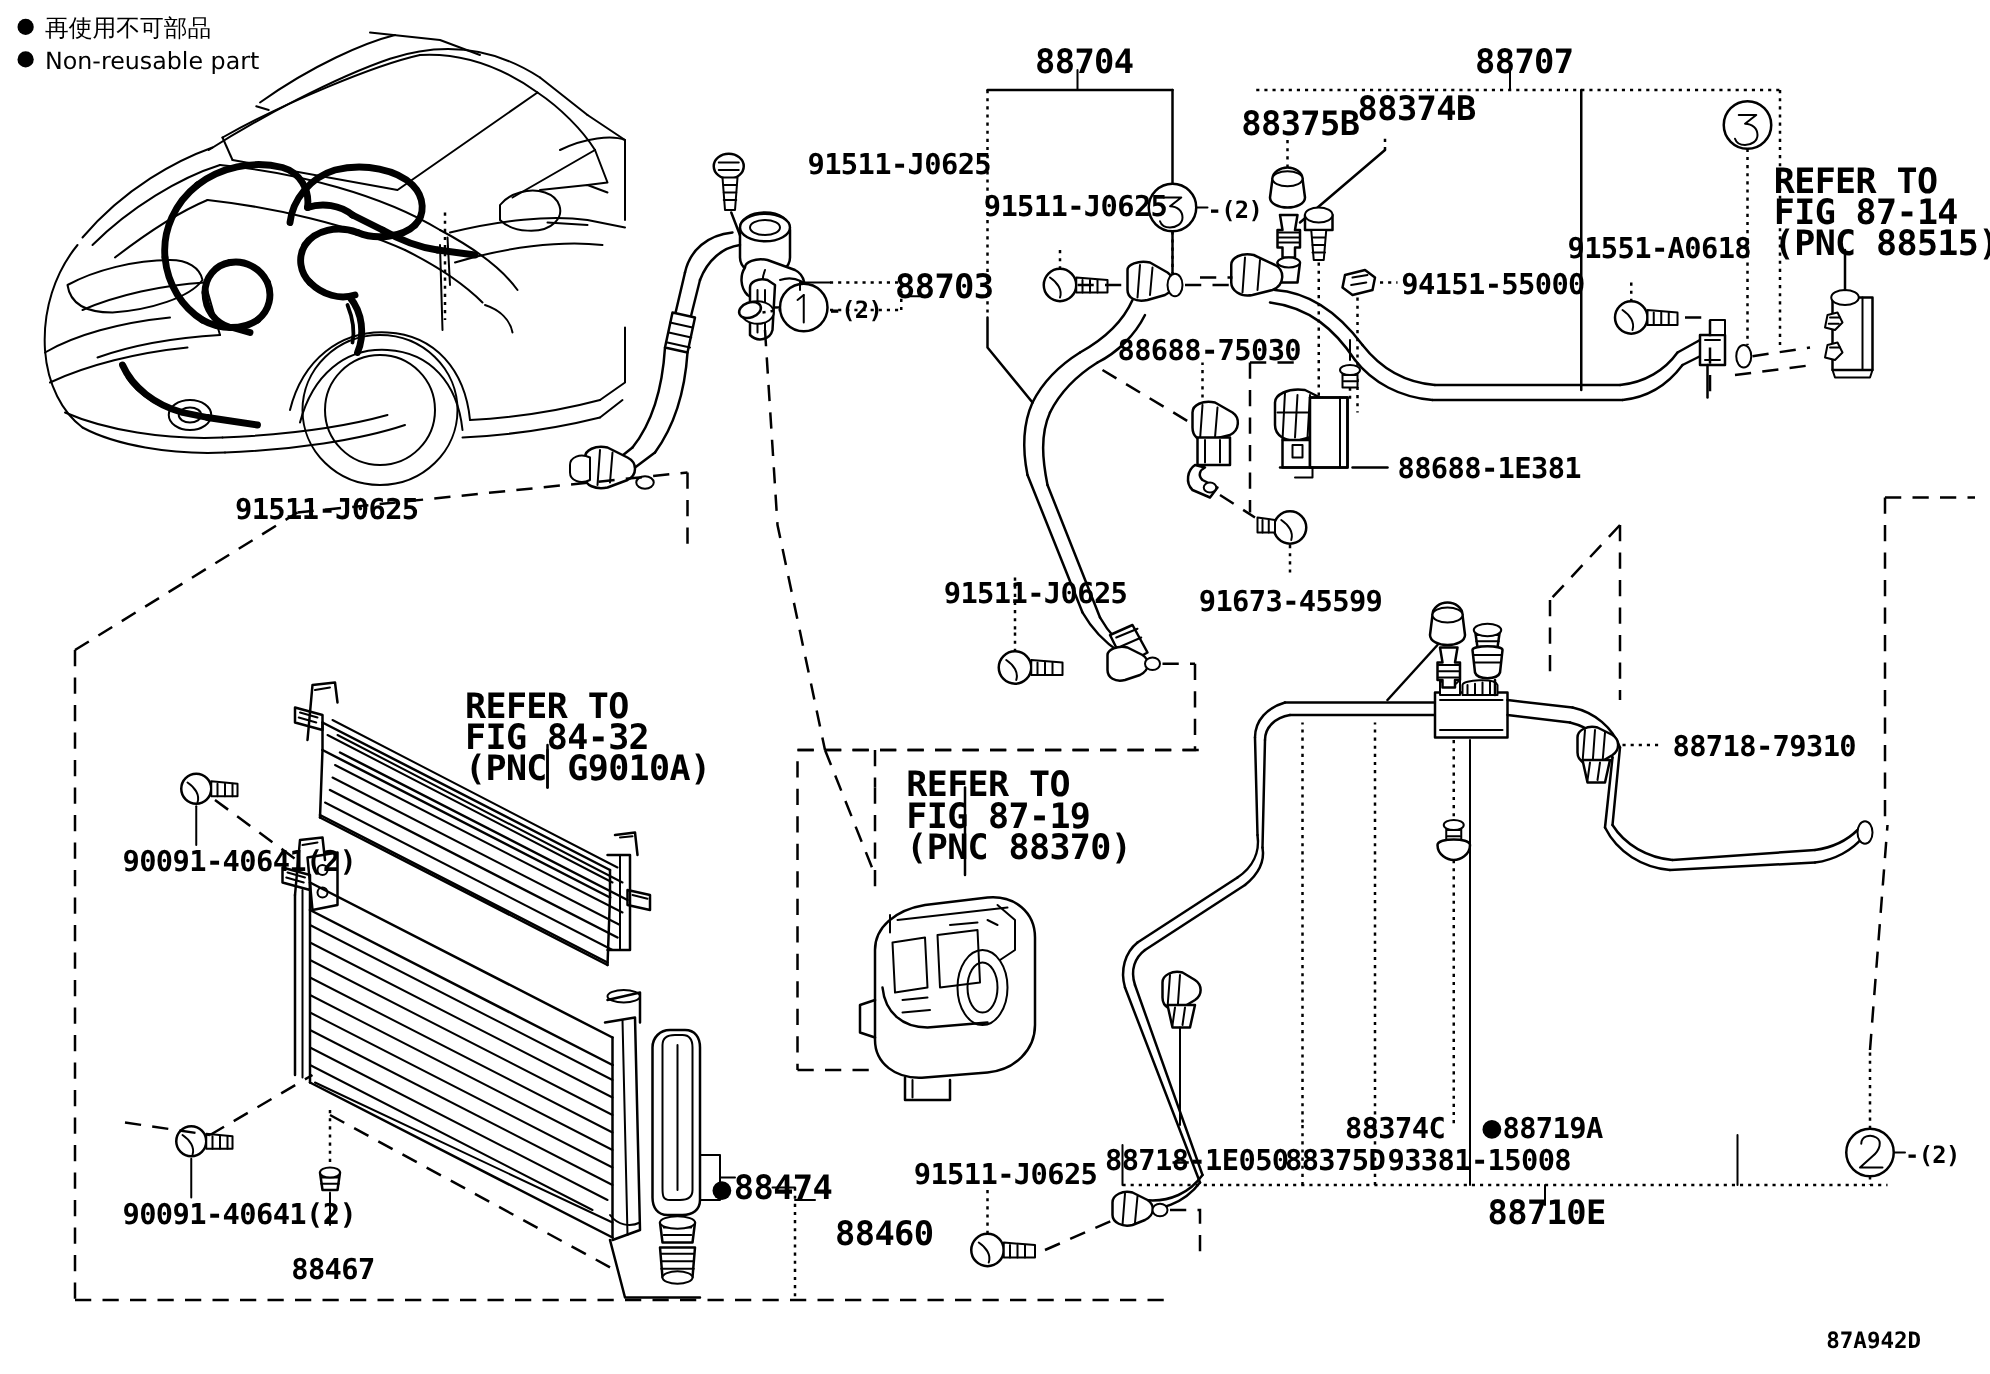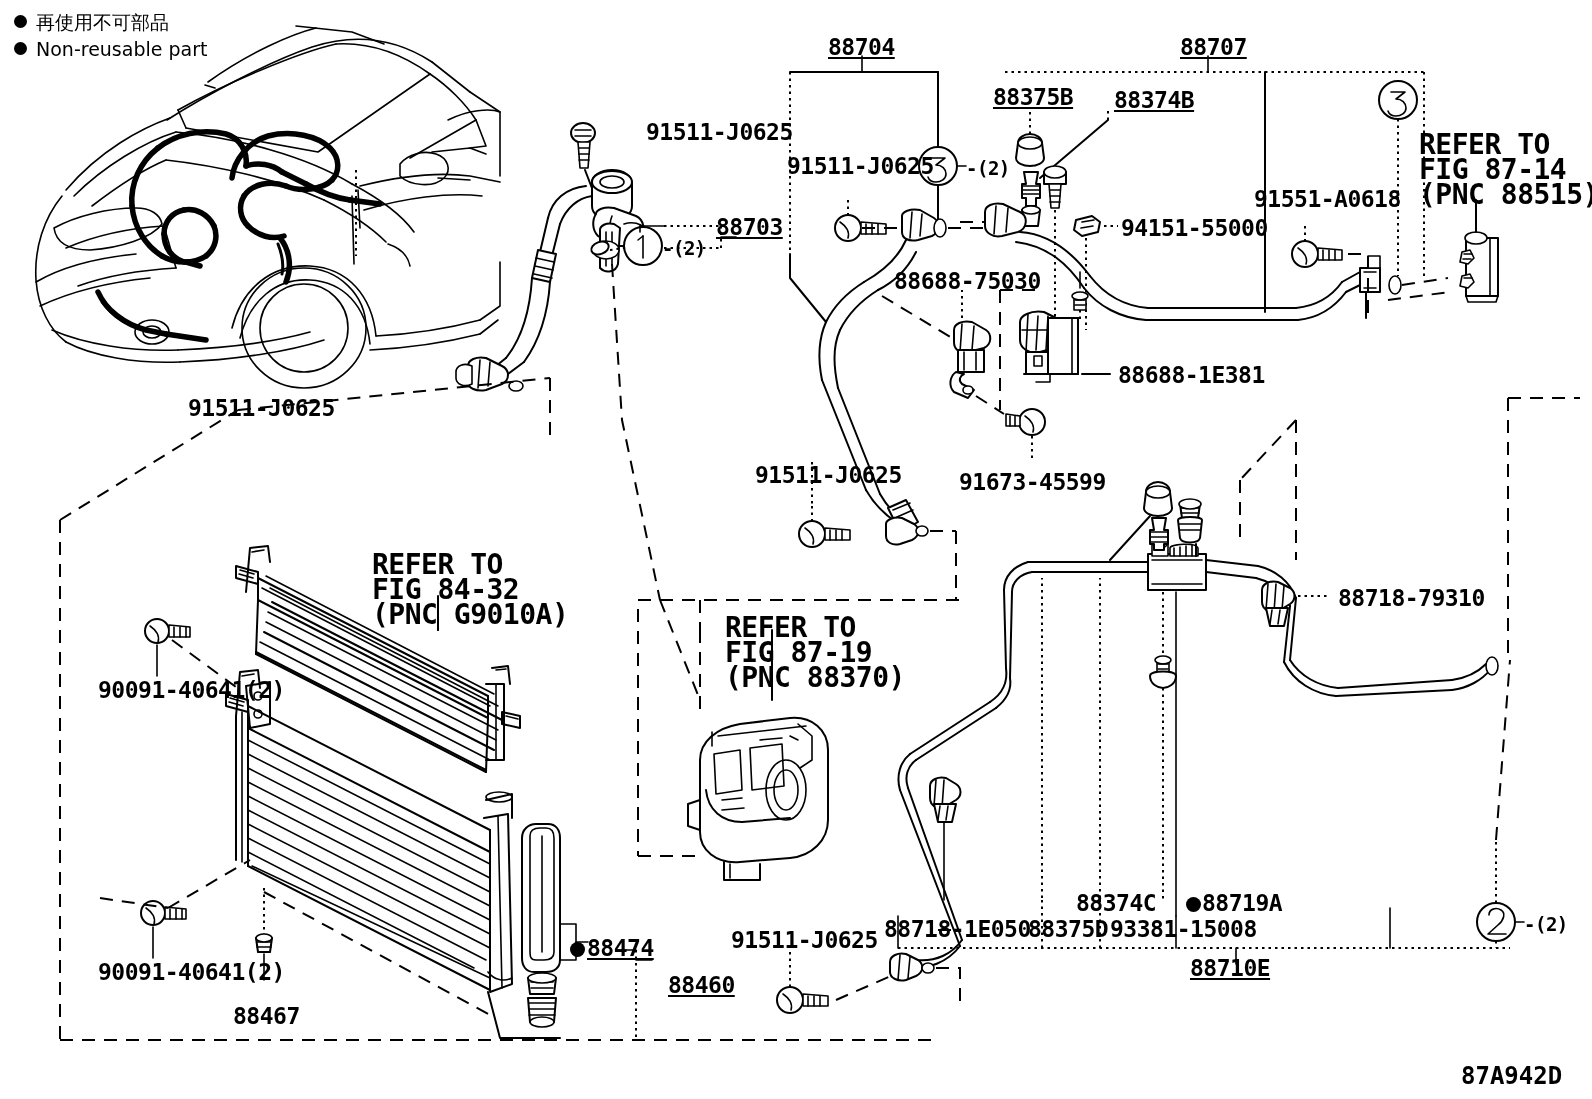--- a/index.html
+++ b/index.html
@@ -3,30 +3,30 @@
 <meta charset="utf-8">
 <style>
   html,body{margin:0;padding:0;background:#ffffff;}
   body{width:1592px;height:1099px;position:relative;overflow:hidden;
        font-family:"DejaVu Sans Mono","Liberation Mono",monospace;color:#000;}
   #stage{position:absolute;left:0;top:0;width:1320px;height:1099px;}
   svg.layer{position:absolute;left:0;top:0;width:1592px;height:1099px;overflow:visible;}
   .lbl{position:absolute;white-space:nowrap;font-family:"DejaVu Sans Mono","Liberation Mono",monospace;
        font-weight:bold;color:#000;letter-spacing:-0.5px;}
   .pn{font-size:23px;}
-  .pn-big{font-size:23px;text-decoration:underline;}
+  .pn-big{font-size:27px;}
   .qty{font-size:19px;font-weight:bold;}
   .refer{font-size:28px;line-height:25px;font-weight:bold;}
   .legend{position:absolute;font-family:"DejaVu Sans","Liberation Sans",sans-serif;
           font-size:19px;font-weight:normal;color:#000;white-space:nowrap;}
   .bullet{display:inline-block;width:13px;height:13px;border-radius:50%;
           background:#000;margin-right:9px;vertical-align:1px;}
   .bullet-s{display:inline-block;width:15px;height:15px;border-radius:50%;
           background:#000;margin-right:2px;vertical-align:-1px;}
-  .code{position:absolute;font-size:24px;font-weight:bold;letter-spacing:0px;}
+  .code{position:absolute;font-size:18px;font-weight:bold;letter-spacing:0px;}
 </style>
 </head>
 <body>
 
 <div id="stage">
 
   <div class="legend" style="left:14px;top:10px;">
     <span class="bullet"></span><span>再使用不可部品</span>
   </div>
   <div class="legend" style="left:14px;top:38px;">
@@ -675,21 +675,21 @@
   <div class="lbl pn-big" style="left:716px;top:214px;">88703</div>
   <div class="lbl qty" style="left:662px;top:237px;">-(2)</div>
 
   <div class="lbl pn" style="left:188px;top:395px;">91511-J0625</div>
 
   <div class="lbl pn-big" style="left:828px;top:34px;">88704</div>
   <div class="lbl pn" style="left:787px;top:153px;">91511-J0625</div>
   <div class="lbl qty" style="left:966px;top:157px;">-(2)</div>
 
   <div class="lbl pn-big" style="left:993px;top:84px;">88375B</div>
-  <div class="lbl pn-big" style="left:1086px;top:87px;margin-left:28px;">88374B</div>
+  <div class="lbl pn-big" style="left:1086px;top:72px;">88374B</div>
   <div class="lbl pn" style="left:1121px;top:215px;">94151-55000</div>
 
   <div class="lbl pn-big" style="left:1180px;top:34px;">88707</div>
   <div class="lbl pn" style="left:1254px;top:186px;">91551-A0618</div>
 
   <div class="lbl refer" style="left:1419px;top:132px;">
     <div>REFER TO</div>
     <div>FIG 87-14</div>
     <div>(PNC 88515)</div>
   </div>

